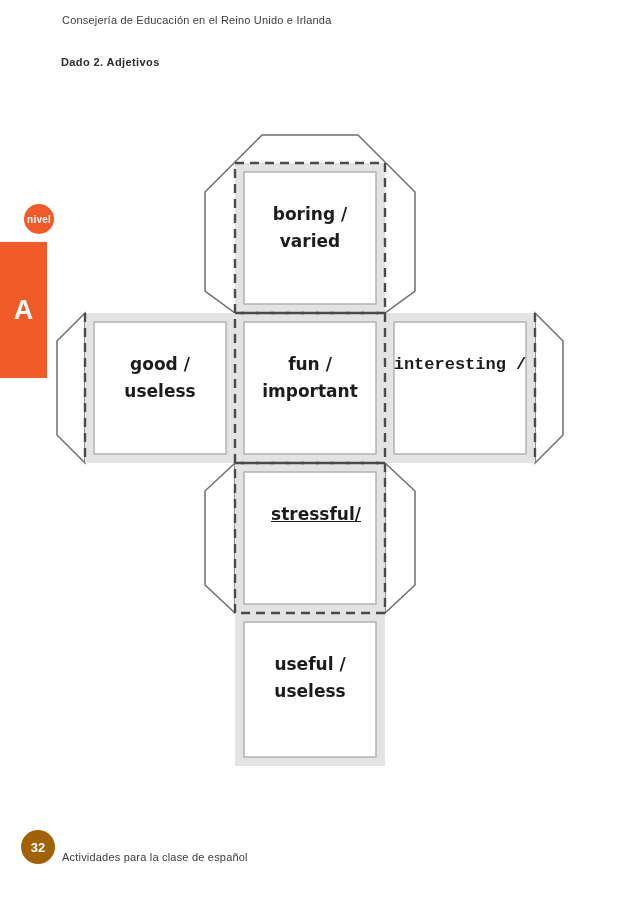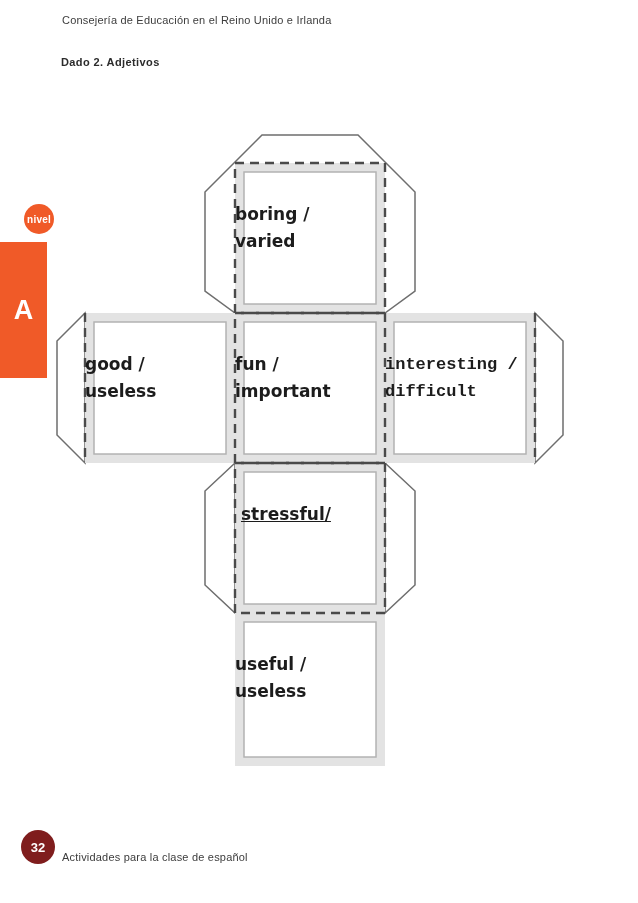--- a/index.html
+++ b/index.html
@@ -25,21 +25,21 @@
     display:flex;align-items:center;justify-content:center;
     color:#fff;font-size:10px;font-weight:700;letter-spacing:.2px;margin-left:16px;
   }
   .level-tab{
     position:absolute;left:0;top:242px;width:47px;height:136px;
     display:flex;align-items:center;justify-content:center;
     color:#fff;font-size:27px;font-weight:700;
   }
   .net-svg{position:absolute;left:0;top:0;}
   .face-label{
-    position:absolute;width:150px;text-align:left;
+    position:absolute;width:150px;text-align:center;
     font-family:"DejaVu Sans", sans-serif;
     font-weight:700;font-size:17px;line-height:27px;color:#1c1c1c;
   }
   .face-label span{display:block;}
   .page-number-circle{
     position:absolute;left:21px;top:830px;width:34px;height:34px;
     border-radius:50%;
     display:flex;align-items:center;justify-content:center;
     color:#fff;font-size:13px;font-weight:700;
   }
@@ -105,28 +105,27 @@
   <div class="face-label" style="left:85px;top:351px;">
     <span>good /</span>
     <span>useless</span>
   </div>
   <div class="face-label" style="left:235px;top:351px;">
     <span>fun /</span>
     <span>important</span>
   </div>
   <div class="face-label" style="left:385px;top:351px;font-family:Liberation Mono, monospace;">
     <span>interesting /</span>
-    <span>difficult</span>
   </div>
   <div class="face-label" style="left:241px;top:501px;text-decoration:underline;">
     <span>stressful/</span>
   </div>
   <div class="face-label" style="left:235px;top:651px;">
     <span>useful /</span>
     <span>useless</span>
   </div>
 
-  <div class="page-number-circle" style="background:#7f1d1d;">
+  <div class="page-number-circle" style="background:#a16207;">
     <span>32</span>
   </div>
   <div class="footer-text">Actividades para la clase de español</div>
 
 </div>
 
 </body></html>

